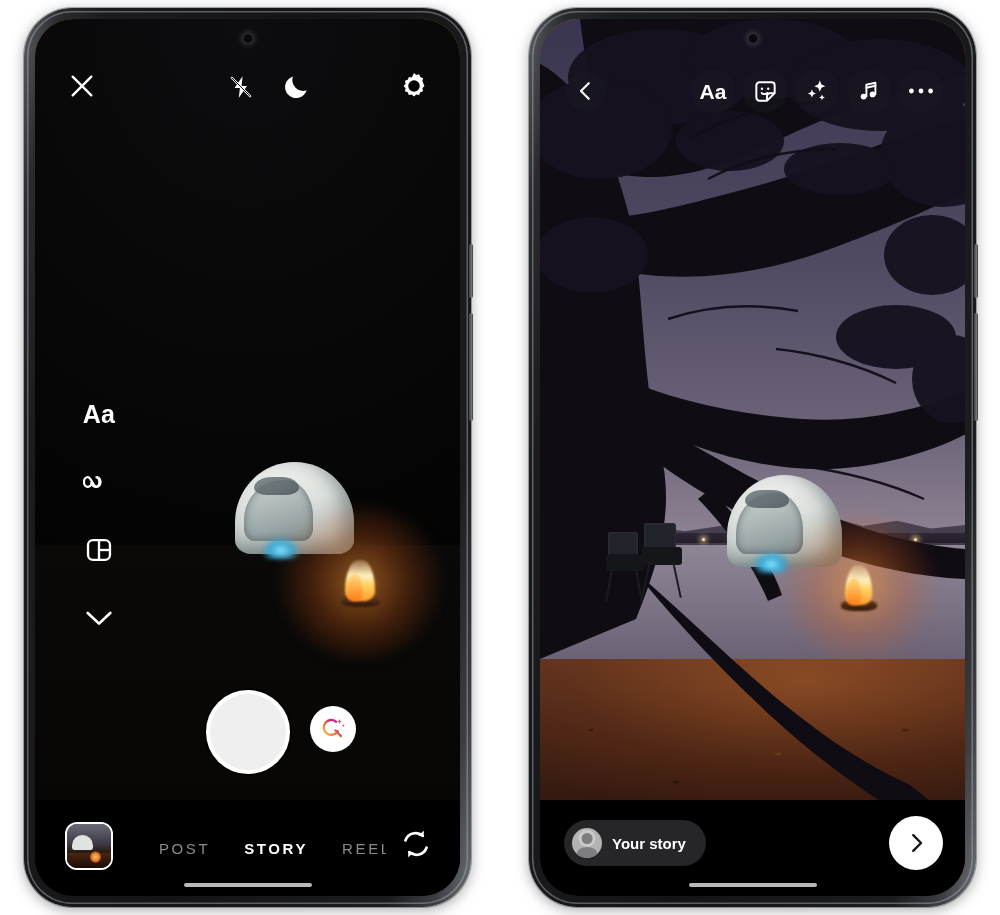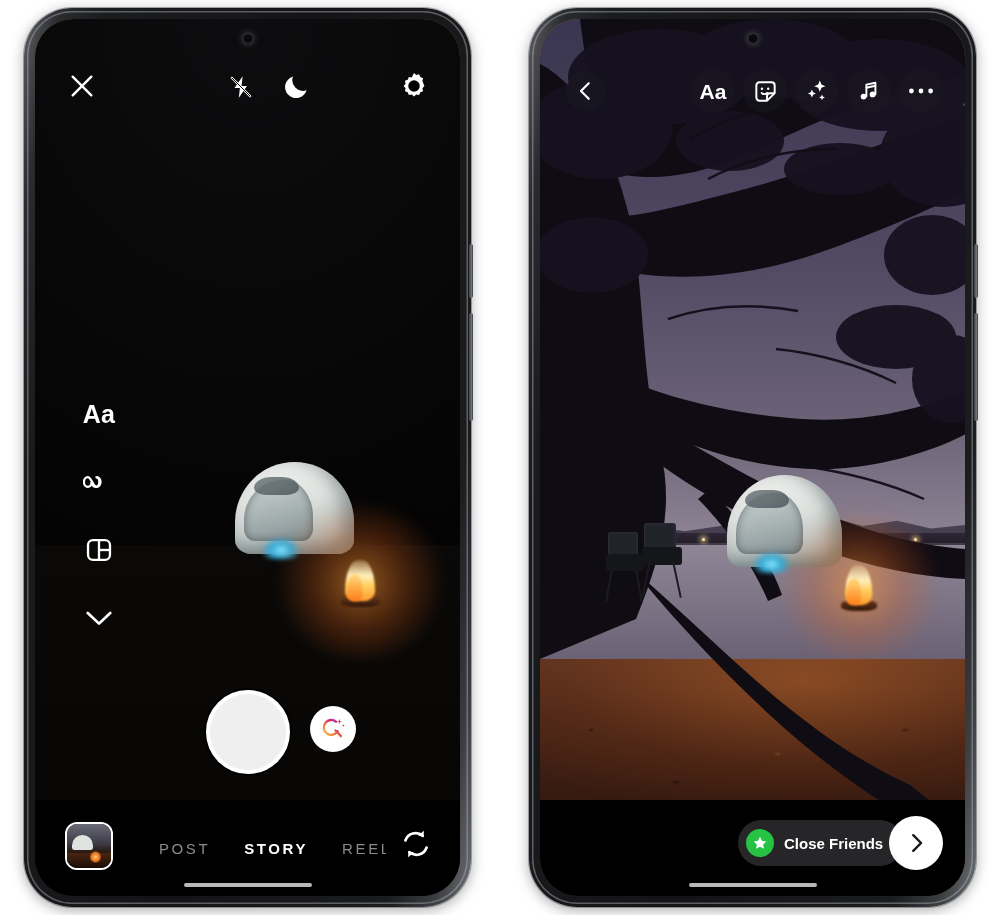--- a/index.html
+++ b/index.html
@@ -495,27 +495,26 @@
               <svg width="26" height="8" viewBox="0 0 26 8" fill="#fff">
                 <circle cx="3.4" cy="4" r="2.4"></circle>
                   <circle cx="13" cy="4" r="2.4"></circle>
                   <circle cx="22.6" cy="4" r="2.4"></circle>
               </svg>
             </div>
           </div>
         </div>
 
         <div class="r-bottom">
-          <div class="pill cf">
-            <span class="starbadge">
-              <svg width="16" height="16" viewBox="0 0 24 24" fill="#fff">
-                <path d="M12 2.8l2.9 6 6.6.9-4.8 4.6 1.2 6.5L12 17.7 6.1 20.8l1.2-6.5L2.5 9.7l6.6-.9z"></path>
-              </svg>
+          <div class="pill your">
+            <span class="avatar">
+              <span class="head"></span>
+                <span class="body"></span>
             </span>
-            <span class="label">Close Friends</span>
+            <span class="label">Your story</span>
           </div>
           <div class="next-btn">
             <svg width="22" height="22" viewBox="0 0 24 24" fill="none" stroke="#14161a" stroke-width="2.6" stroke-linecap="round" stroke-linejoin="round">
               <polyline points="9,3.5 17.5,12 9,20.5"></polyline>
             </svg>
           </div>
         </div>
       </div>
 
       <div class="homebar"></div>

